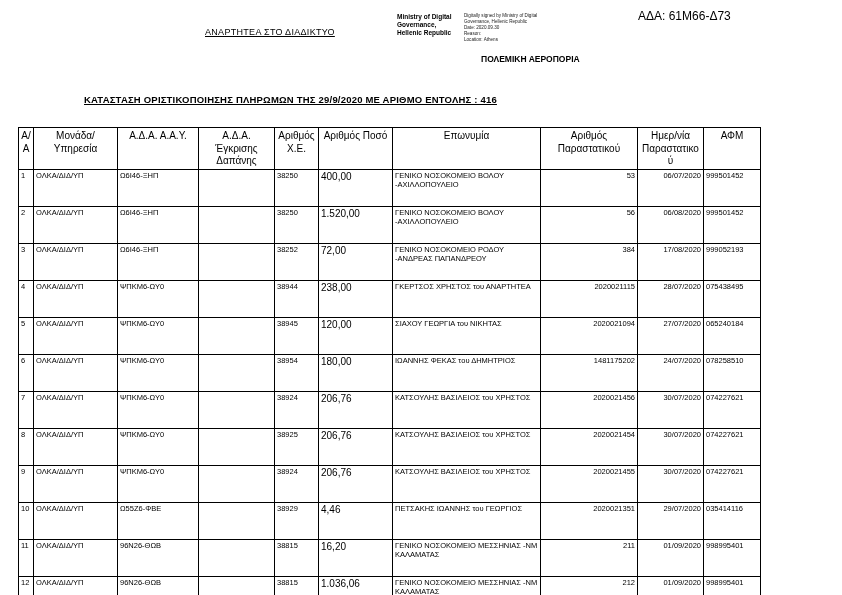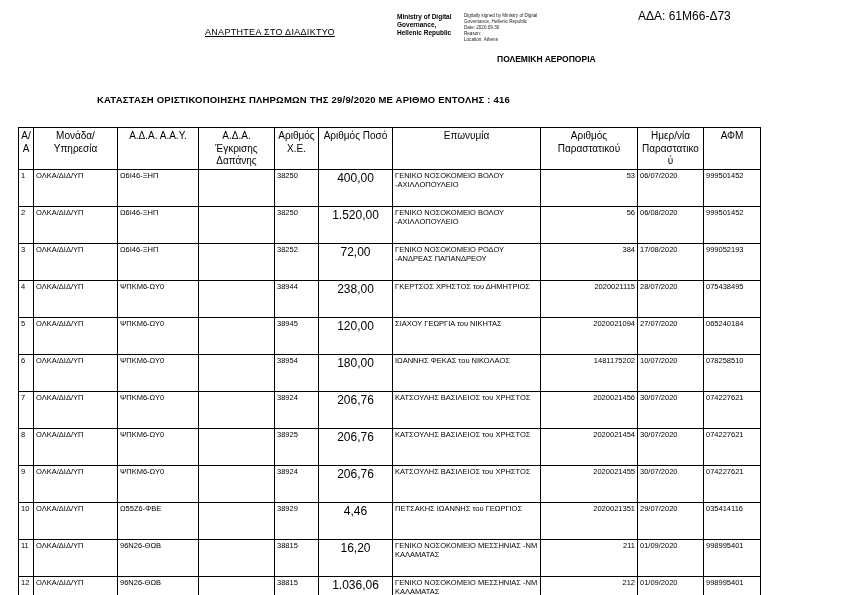--- a/index.html
+++ b/index.html
@@ -24,26 +24,27 @@
     position:absolute;left:397px;top:13px;
     display:flex;gap:5px;width:150px;
   }
   .sig-left{
     font-size:6.5px;font-weight:bold;line-height:1.25;width:62px;
   }
   .sig-right{
     font-size:4.6px;line-height:1.3;width:80px;color:#222;
   }
   .orgblock{
-    position:absolute;left:497px;top:53px;
+    position:absolute;left:481px;top:53px;
     font-size:8.5px;font-weight:bold;line-height:1.45;
   }
   .doc-title{
-    position:absolute;left:97px;top:94px;
+    position:absolute;left:84px;top:94px;
     font-size:9.5px;font-weight:bold;
+    text-decoration:underline;
     letter-spacing:.2px;
   }
   table.payments{
     position:absolute;left:18px;top:127px;
     border-collapse:collapse;
     table-layout:fixed;
     width:742px;
     font-size:7.5px;
   }
   table.payments th, table.payments td{
@@ -60,24 +61,24 @@
     height:26px;
     padding-top:2px;
     font-size:10px;
     line-height:1.25;
   }
   table.payments td{height:34px;line-height:1.25;}
   td.col-aa{text-align:left;}
   td.col-unit{text-align:left;}
   td.col-ada_aay{text-align:left;padding-top:4px;}
   td.col-xe{text-align:left;padding-right:4px;}
-  td.col-amount{text-align:center;padding-right:2px;font-size:12px;}
+  td.col-amount{text-align:left;padding-right:2px;font-size:10px;}
   td.col-name{text-align:left;}
   td.col-doc_num{text-align:right;}
-  td.col-doc_date{text-align:left;}
+  td.col-doc_date{text-align:right;}
   td.col-afm{text-align:left;padding-left:3px;}
 </style>
 </head>
 <body>
 
 <div class="page">
 
   <div class="anartitea">ΑΝΑΡΤΗΤΕΑ ΣΤΟ ΔΙΑΔΙΚΤΥΟ</div>
 
   <div class="sigblock">
@@ -166,21 +167,21 @@
           <td class="col-doc_date">17/08/2020</td>
           <td class="col-afm">999052193</td>
         </tr>
         <tr>
           <td class="col-aa">4</td>
           <td class="col-unit">ΟΛΚΑ/ΔΙΔ/ΥΠ</td>
           <td class="col-ada_aay">ΨΠΚΜ6-ΩΥ0</td>
           <td class="col-ada_approval"></td>
           <td class="col-xe">38944</td>
           <td class="col-amount">238,00</td>
-          <td class="col-name">ΓΚΕΡΤΣΟΣ ΧΡΗΣΤΟΣ του ΔΗΜΗΤΡΙΟΣ</td>
+          <td class="col-name">ΓΚΕΡΤΣΟΣ ΧΡΗΣΤΟΣ του ΑΝΑΡΤΗΤΕΑ</td>
           <td class="col-doc_num">2020021115</td>
           <td class="col-doc_date">28/07/2020</td>
           <td class="col-afm">075438495</td>
         </tr>
         <tr>
           <td class="col-aa">5</td>
           <td class="col-unit">ΟΛΚΑ/ΔΙΔ/ΥΠ</td>
           <td class="col-ada_aay">ΨΠΚΜ6-ΩΥ0</td>
           <td class="col-ada_approval"></td>
           <td class="col-xe">38945</td>
@@ -190,23 +191,23 @@
           <td class="col-doc_date">27/07/2020</td>
           <td class="col-afm">065240184</td>
         </tr>
         <tr>
           <td class="col-aa">6</td>
           <td class="col-unit">ΟΛΚΑ/ΔΙΔ/ΥΠ</td>
           <td class="col-ada_aay">ΨΠΚΜ6-ΩΥ0</td>
           <td class="col-ada_approval"></td>
           <td class="col-xe">38954</td>
           <td class="col-amount">180,00</td>
-          <td class="col-name">ΙΩΑΝΝΗΣ ΦΕΚΑΣ του ΝΙΚΟΛΑΟΣ</td>
+          <td class="col-name">ΙΩΑΝΝΗΣ ΦΕΚΑΣ του ΔΗΜΗΤΡΙΟΣ</td>
           <td class="col-doc_num">1481175202</td>
-          <td class="col-doc_date">10/07/2020</td>
+          <td class="col-doc_date">24/07/2020</td>
           <td class="col-afm">078258510</td>
         </tr>
         <tr>
           <td class="col-aa">7</td>
           <td class="col-unit">ΟΛΚΑ/ΔΙΔ/ΥΠ</td>
           <td class="col-ada_aay">ΨΠΚΜ6-ΩΥ0</td>
           <td class="col-ada_approval"></td>
           <td class="col-xe">38924</td>
           <td class="col-amount">206,76</td>
           <td class="col-name">ΚΑΤΣΟΥΛΗΣ ΒΑΣΙΛΕΙΟΣ του ΧΡΗΣΤΟΣ</td>

